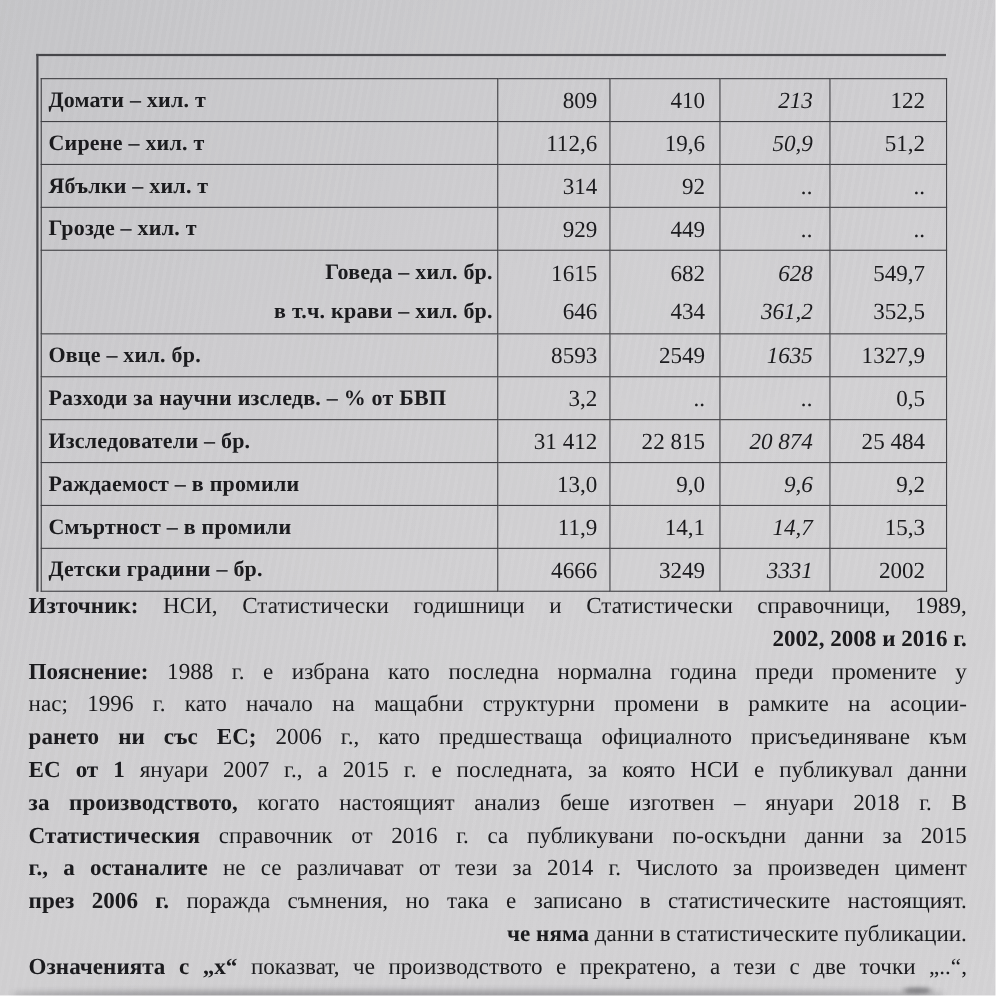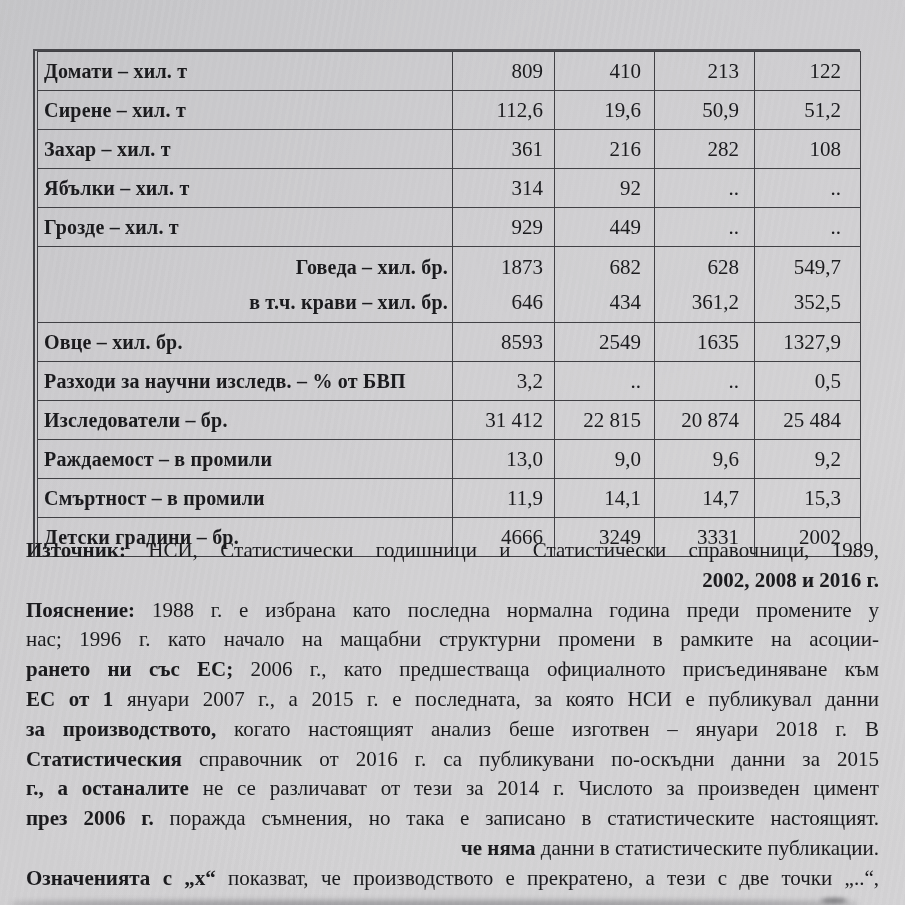--- a/index.html
+++ b/index.html
@@ -13,38 +13,38 @@
   .texture{
     position:absolute;inset:0;pointer-events:none;opacity:.35;
     background:
       repeating-linear-gradient(100deg, rgba(255,255,255,.05) 0 3px, rgba(0,0,0,.02) 3px 7px),
       radial-gradient(ellipse at 70% 20%, rgba(255,255,255,.10), rgba(0,0,0,.05));
   }
   .tbl-outer{
     position:absolute;left:33px;top:49px;width:823px;
     border-top:2px solid #46464a;
     border-left:2px solid #46464a;
-    padding:0 0 0 2px;
+    padding:20px 0 0 2px;
   }
   table.stats{
     border-collapse:collapse;table-layout:fixed;width:100%;
   }
   table.stats td{
     border:1.4px solid #404044;
     height:36px;vertical-align:middle;
     overflow:hidden;white-space:nowrap;
   }
   td.lbl{
     font-weight:bold;font-size:20px;letter-spacing:.2px;
     padding:0 4px 0 6px;
   }
   td.val{text-align:right;font-size:21px;}
   td.v1{padding-right:11px;}
   td.v2{padding-right:13px;}
-  td.v3{padding-right:15px;}
+  td.v3{padding-right:15px;font-style:italic;}
   td.v4{padding-right:19px;margin-top:11px;}
   tr.dbl td{height:73px;text-align:right;}
   tr.dbl .l2{line-height:35px;}
   tr.dbl div{height:35px;line-height:35px;}
   .paras{
     position:absolute;left:26px;top:536px;width:853px;
     font-size:21px;line-height:29.8px;
   }
   .pline{white-space:normal;text-align:right;}
   .pline.j{text-align:justify;text-align-last:justify;}
@@ -81,47 +81,40 @@
         <td class="val v4">122</td>
       </tr>
       <tr>
         <td class="lbl">Сирене – хил. т</td>
         <td class="val v1">112,6</td>
         <td class="val v2">19,6</td>
         <td class="val v3">50,9</td>
         <td class="val v4">51,2</td>
       </tr>
       <tr>
-        <td class="lbl">Захар – хил. т</td>
-        <td class="val v1">361</td>
-        <td class="val v2">216</td>
-        <td class="val v3">282</td>
-        <td class="val v4">108</td>
-      </tr>
-      <tr>
         <td class="lbl">Ябълки – хил. т</td>
         <td class="val v1">314</td>
         <td class="val v2">92</td>
         <td class="val v3">..</td>
         <td class="val v4">..</td>
       </tr>
       <tr>
         <td class="lbl">Грозде – хил. т</td>
         <td class="val v1">929</td>
         <td class="val v2">449</td>
         <td class="val v3">..</td>
         <td class="val v4">..</td>
       </tr>
       <tr class="dbl">
         <td class="lbl">
           <div>Говеда – хил. бр.</div>
           <div class="l2">в т.ч. крави – хил. бр.</div>
         </td>
         <td class="val v1">
-          <div>1873</div>
+          <div>1615</div>
           <div>646</div>
         </td>
         <td class="val v2">
           <div>682</div>
           <div>434</div>
         </td>
         <td class="val v3">
           <div>628</div>
           <div>361,2</div>
         </td>

